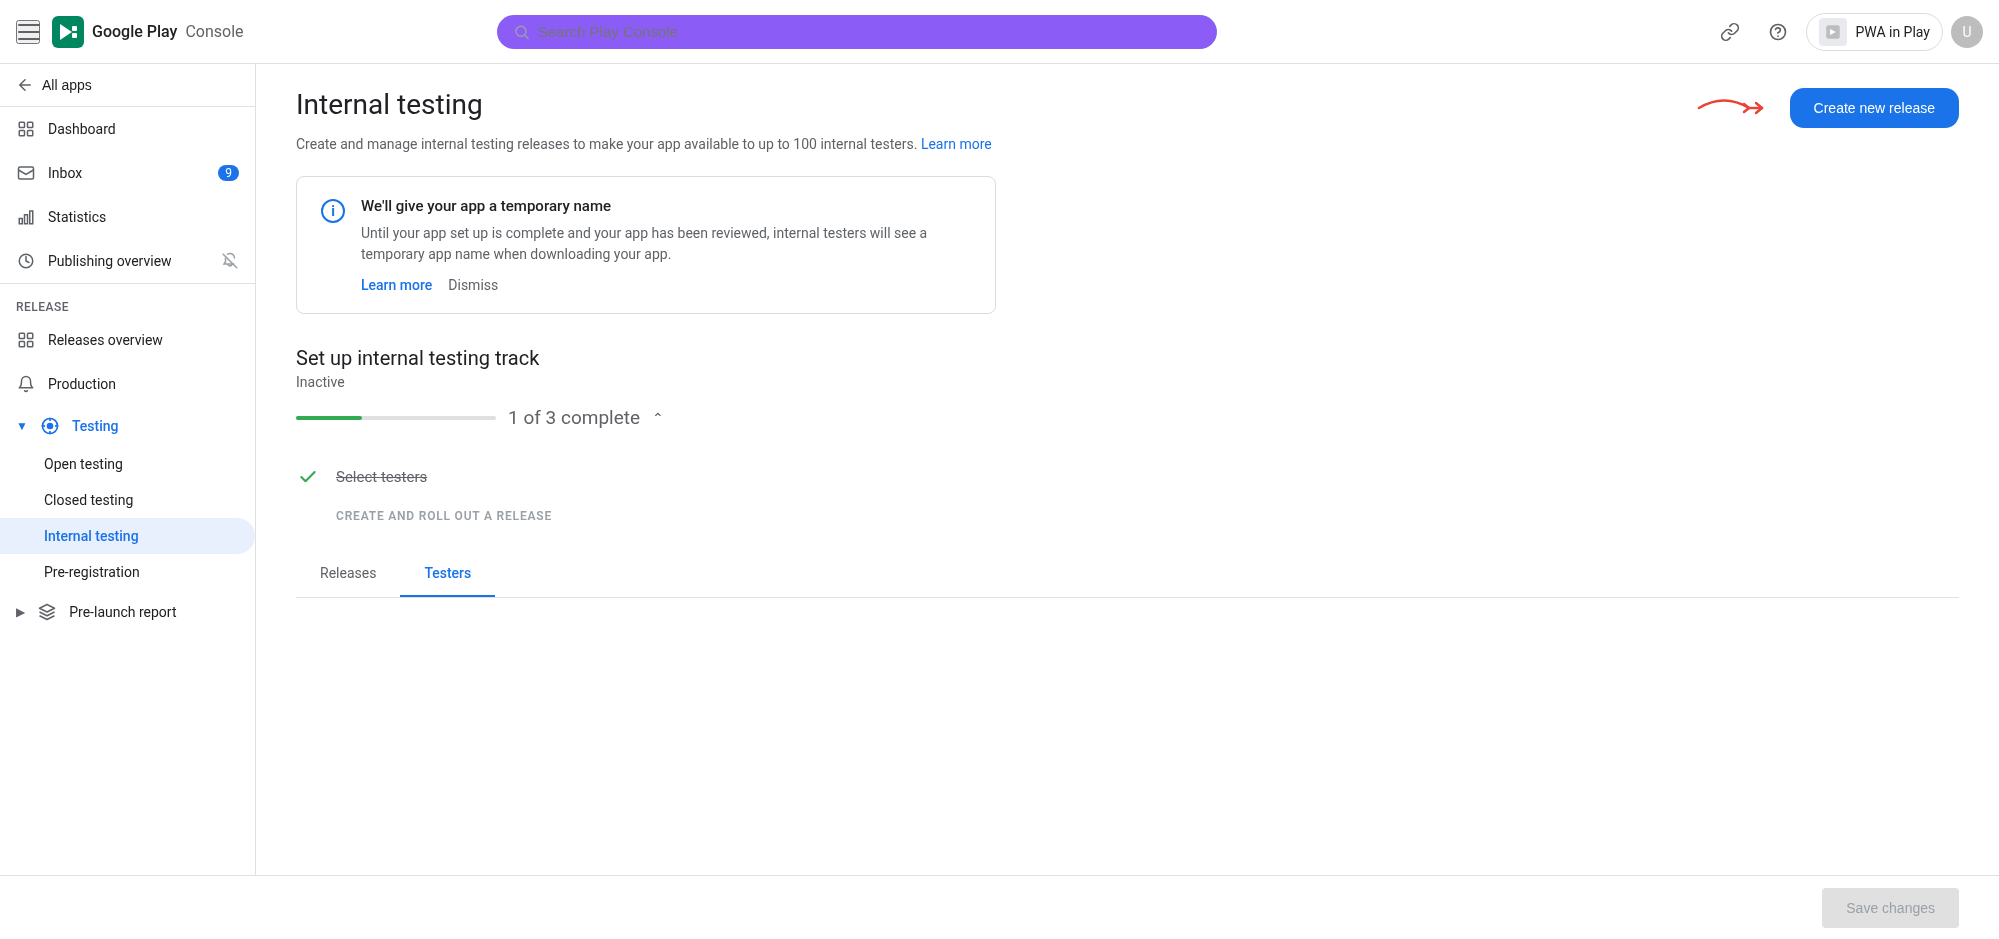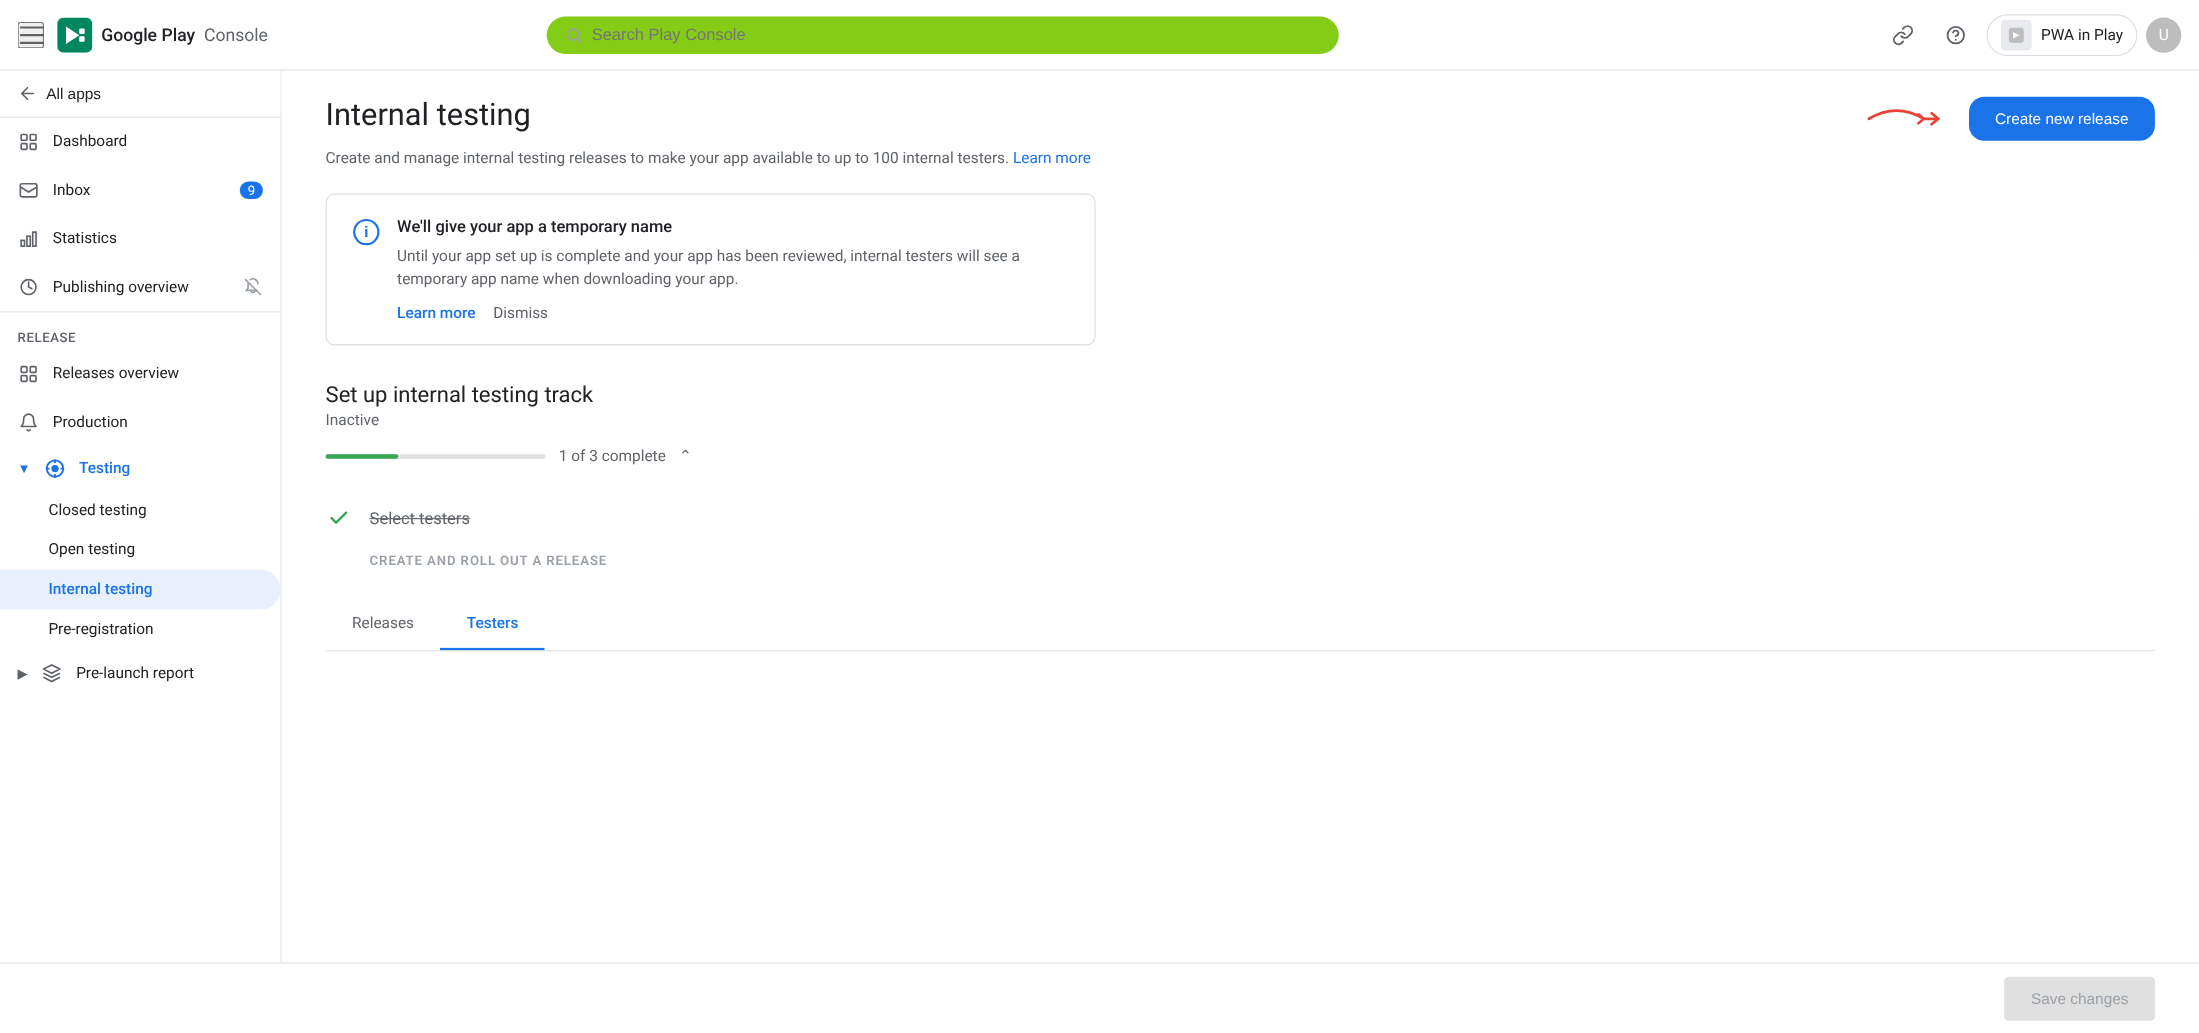--- a/index.html
+++ b/index.html
@@ -13,21 +13,21 @@
     }
     .hamburger-icon { width: 24px; height: 24px; display: flex; flex-direction: column; justify-content: center; gap: 5px; cursor: pointer; }
     .hamburger-icon span { display: block; width: 22px; height: 2px; background: #5f6368; border-radius: 2px; }
     .logo-area { display: flex; align-items: center; gap: 8px; text-decoration: none; color: #202124; }
     .logo-icon { width: 32px; height: 32px; }
     .logo-text-main { font-size: 16px; font-weight: 500; color: #202124; }
     .logo-text-sub { font-size: 16px; font-weight: 400; color: #5f6368; }
     .search-bar {
       flex: 1; max-width: 720px; margin: 0 auto;
       display: flex; align-items: center;
-      background: #84cc16; border-radius: 24px;
+      background: #8b5cf6; border-radius: 24px;
       padding: 8px 16px; gap: 8px;
     }
     .search-bar input {
       border: none; background: transparent; outline: none;
       font-size: 15px; color: #202124; width: 100%;
     }
     .nav-actions { display: flex; align-items: center; gap: 8px; margin-left: auto; }
     .nav-icon-btn { width: 40px; height: 40px; border-radius: 50%; display: flex; align-items: center; justify-content: center; cursor: pointer; border: none; background: transparent; }
     .app-chip {
       display: flex; align-items: center; gap: 8px;
@@ -105,21 +105,21 @@
     .dismiss-link { color: #5f6368; font-size: 14px; text-decoration: none; cursor: pointer; }
 
     
     .setup-title { font-size: 20px; font-weight: 400; color: #202124; margin-bottom: 4px; }
     .setup-status { font-size: 14px; color: #5f6368; margin-bottom: 16px; }
 
     
     .progress-area { display: flex; align-items: center; gap: 12px; margin-bottom: 24px; }
     .progress-bar-track { width: 200px; height: 4px; background: #e0e0e0; border-radius: 2px; }
     .progress-bar-fill { height: 100%; background: #34a853; border-radius: 2px; }
-    .progress-text { font-size: 14px; color: #5f6368; }
+    .progress-text { font-size: 19px; color: #5f6368; }
     .progress-chevron { cursor: pointer; color: #5f6368; }
 
     
     .steps-list { display: flex; flex-direction: column; gap: 0; }
     .step-item { display: flex; align-items: center; gap: 16px; padding: 12px 0; }
     .step-indicator { width: 24px; height: 24px; display: flex; align-items: center; justify-content: center; flex-shrink: 0; }
     .step-indicator.completed { color: #34a853; font-size: 18px; }
     .step-indicator.todo { width: 16px; height: 16px; border: 2px solid #9aa0a6; border-radius: 50%; margin: 4px; }
     .step-indicator.locked { color: #9aa0a6; font-size: 18px; }
     .step-label { font-size: 15px; color: #202124; }
@@ -295,24 +295,24 @@
           <line x1="12" y1="2" x2="12" y2="6" stroke="#1a73e8" stroke-width="2"></line>
           <line x1="12" y1="18" x2="12" y2="22" stroke="#1a73e8" stroke-width="2"></line>
           <line x1="2" y1="12" x2="6" y2="12" stroke="#1a73e8" stroke-width="2"></line>
           <line x1="18" y1="12" x2="22" y2="12" stroke="#1a73e8" stroke-width="2"></line>
         </svg>
       </div>
       <span>Testing</span>
     </div>
 
     <div class="sidebar-sub-item">
+      <span>Open testing</span>
+    </div>
+    <div class="sidebar-sub-item">
       <span>Closed testing</span>
-    </div>
-    <div class="sidebar-sub-item">
-      <span>Open testing</span>
     </div>
     <div class="sidebar-sub-item active">
       <span>Internal testing</span>
     </div>
     <div class="sidebar-sub-item">
       <span>Pre-registration</span>
     </div>
 
     <div class="sidebar-item">
       <span class="chevron" style="font-size:12px;color:#5f6368;">▶</span>

